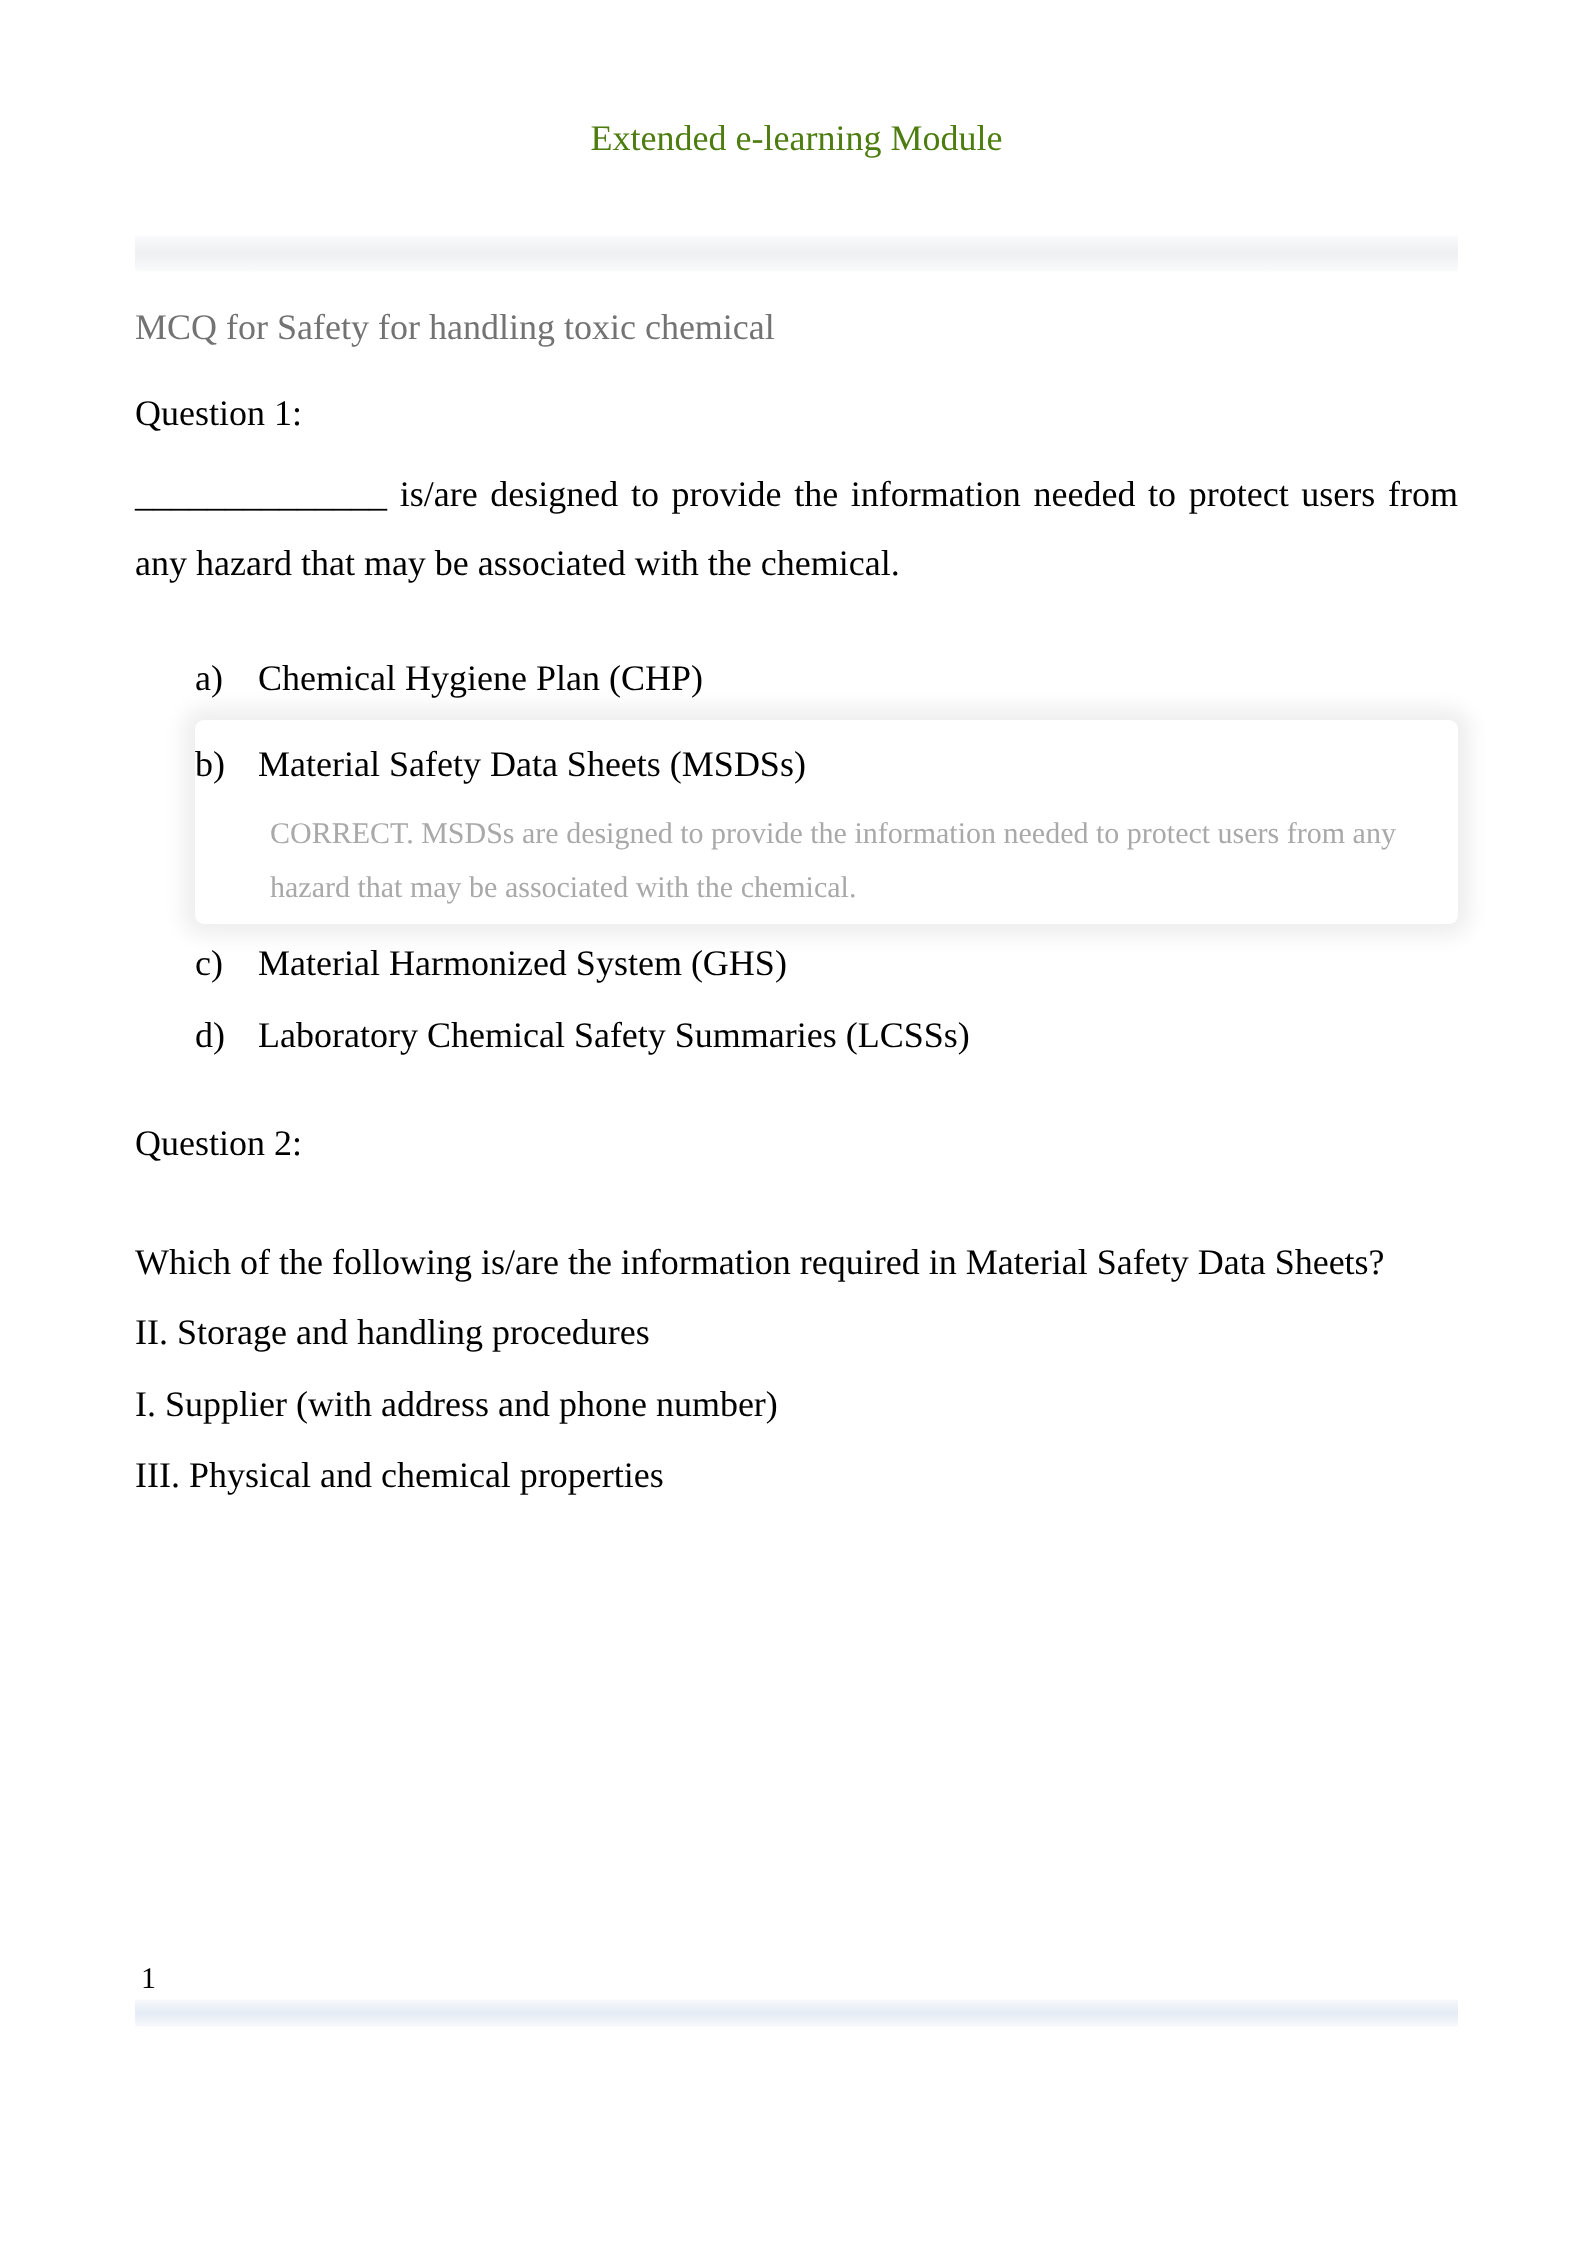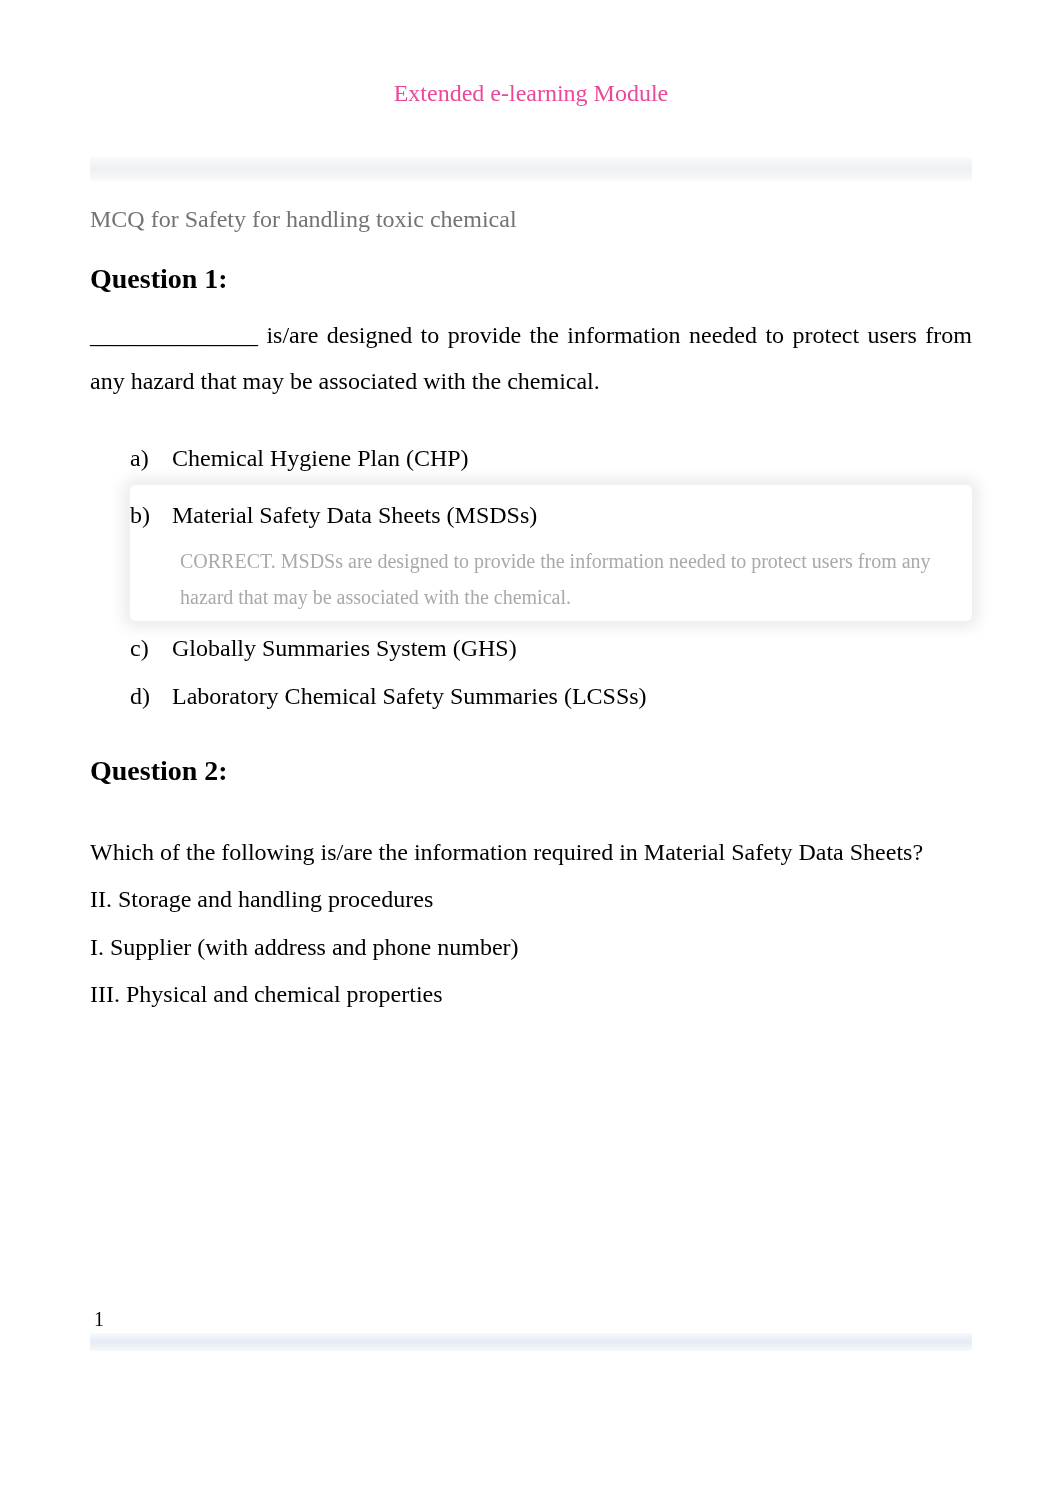--- a/index.html
+++ b/index.html
@@ -11,41 +11,40 @@
       width: 1062px;
       height: 1506px;
       background: #ffffff;
       font-family: 'Times New Roman', Times, serif;
       color: #000000;
       position: relative;
       padding: 80px 90px 0 90px;
     }
     .title {
       text-align: center;
-      color: #ec4899;
+      color: #4d7c0f;
       font-size: 24px;
       font-weight: normal;
       margin-bottom: 50px;
     }
     .divider-band {
       height: 24px;
       background: linear-gradient(to bottom, rgba(120,130,150,0.04), rgba(120,130,150,0.12), rgba(120,130,150,0.04));
       margin-bottom: 25px;
       border-radius: 2px;
     }
     .section-heading {
       color: #737373;
       font-size: 24px;
       font-weight: normal;
       margin-bottom: 30px;
     }
     .question-label {
-      font-size: 28px;
+      font-size: 24px;
       margin-bottom: 18px;
-      font-weight: bold;
     }
     .question-text {
       font-size: 24px;
       line-height: 1.9;
       margin-bottom: 30px;
       text-align: justify;
     }
     .options {
       padding-left: 40px;
     }
@@ -132,21 +131,21 @@
     <div class="correct-wrap">
       <div class="option-row">
         <span class="option-letter">b)</span>
         <span class="option-text">Material Safety Data Sheets (MSDSs)</span>
       </div>
       <div class="correct-explanation">CORRECT. MSDSs are designed to provide the information needed to protect users from any hazard that may be associated with the chemical.</div>
     </div>
 
     <div class="option-row">
       <span class="option-letter">c)</span>
-      <span class="option-text">Globally Summaries System (GHS)</span>
+      <span class="option-text">Material Harmonized System (GHS)</span>
     </div>
 
     <div class="option-row">
       <span class="option-letter">d)</span>
       <span class="option-text">Laboratory Chemical Safety Summaries (LCSSs)</span>
     </div>
 
   </div>
 </div>
 

